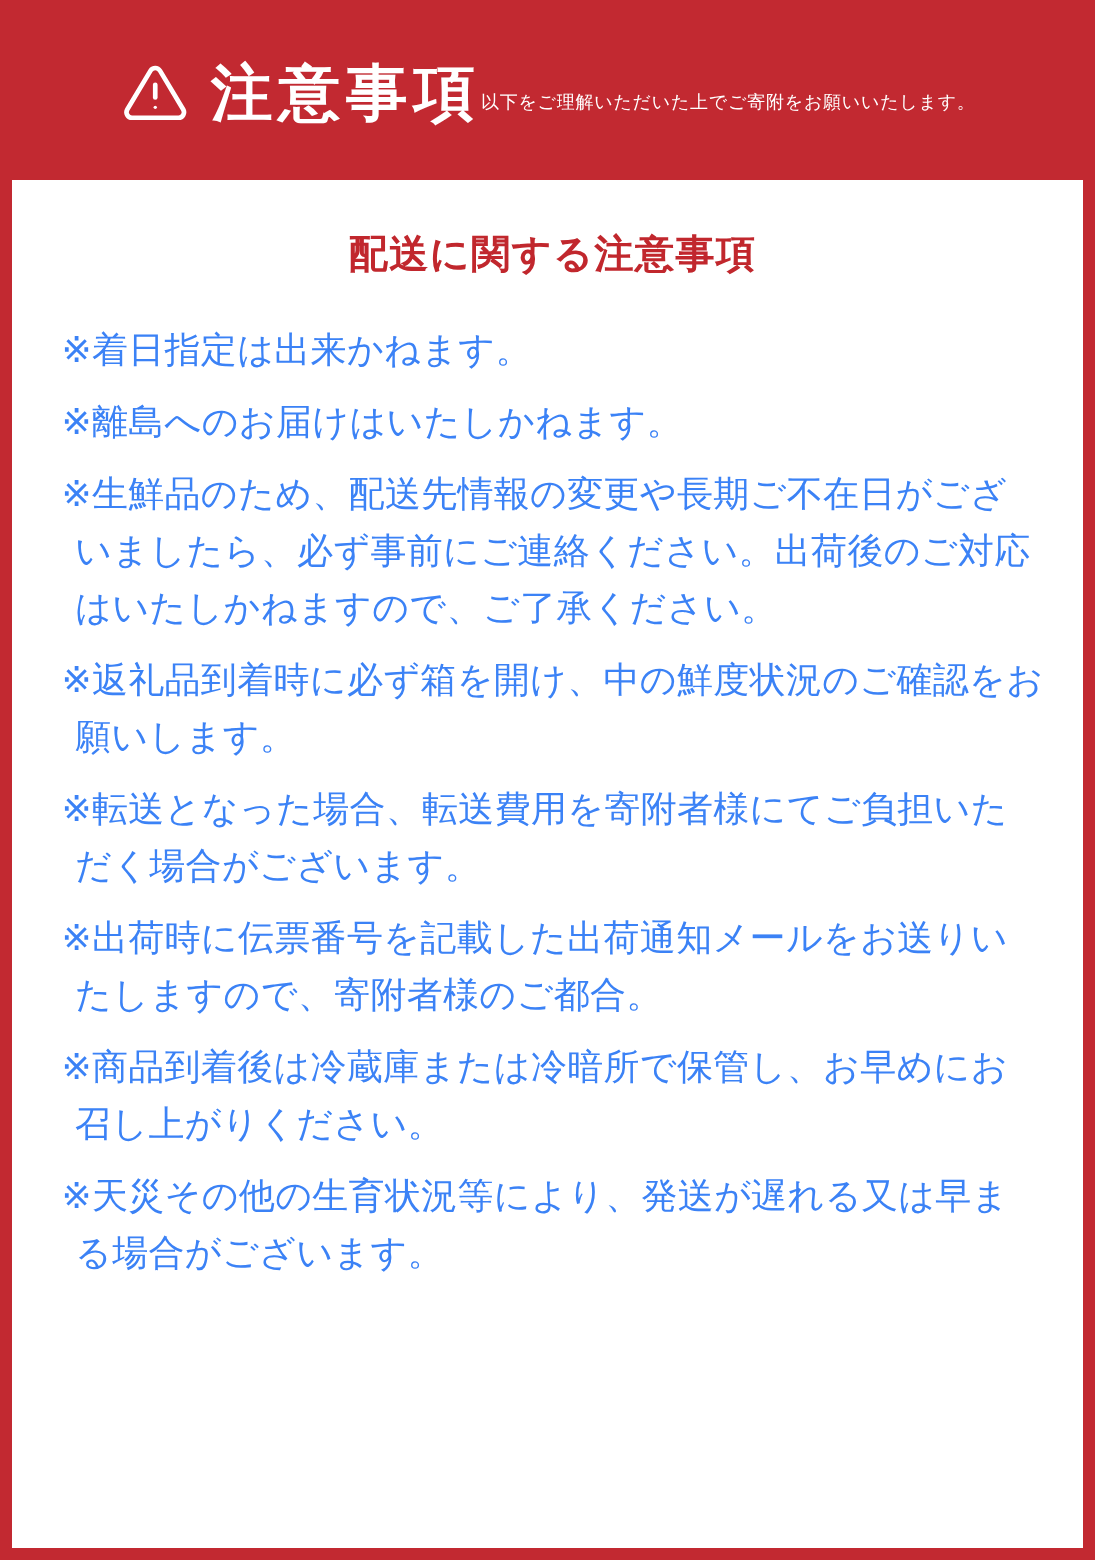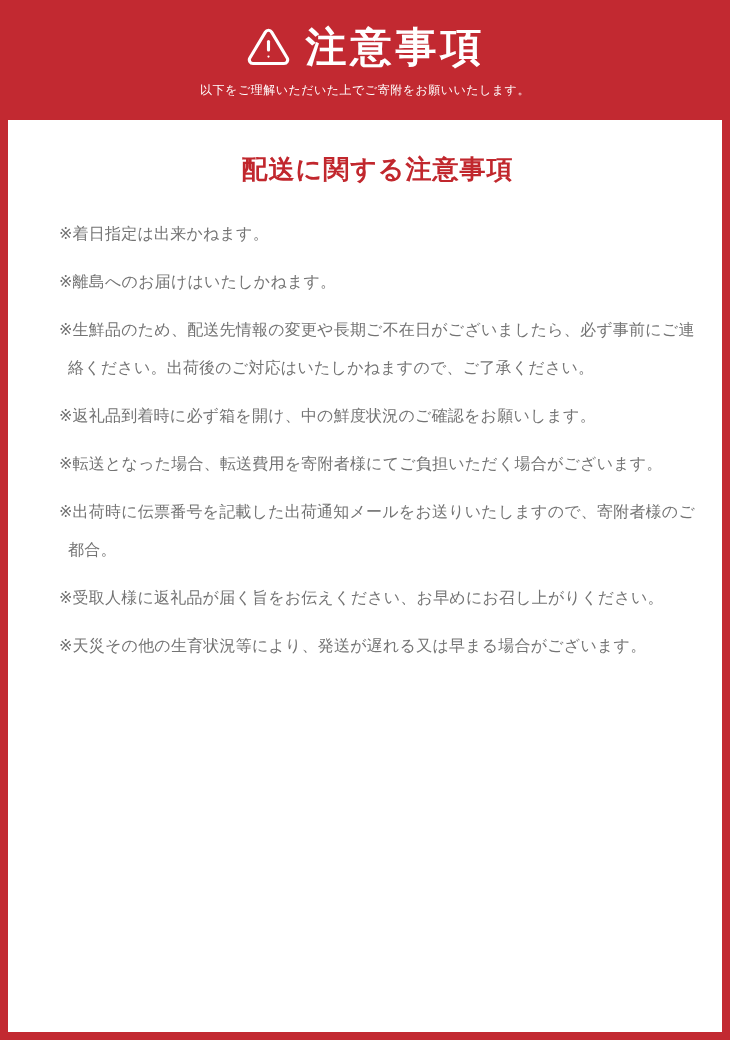--- a/index.html
+++ b/index.html
@@ -12,21 +12,21 @@
     width: 730px;
     height: 1040px;
     background: #c22931;           
     overflow: hidden;
   }
   
   .header {
     height: 120px;
     color: #ffffff;
     display: flex;
-    flex-direction: column;
+    flex-direction: row;
     align-items: center;
     justify-content: center;
     padding-top: 4px;
   }
   .header-title-row {
     display: flex;
     align-items: center;
     gap: 14px;
   }
   .warning-icon {
@@ -43,37 +43,37 @@
   .header-subtitle {
     margin-top: 13px;
     font-size: 12px;
     letter-spacing: 0.5px;
   }
   
   .content {
     background: #ffffff;
     margin: 0 8px 8px 8px;
     height: 912px;
-    padding: 32px 26px 0 51px;
+    padding: 32px 26px 0 33px;
     overflow: hidden;
   }
   .section-title {
     text-align: center;
     color: #c1272d;
     font-size: 26px;
     font-weight: bold;
     letter-spacing: 1px;
     margin-bottom: 28px;
   }
   .notes {
     list-style: none;
   }
   .notes li {
-    color: #737373;
-    font-size: 16px;
+    color: #3b82f6;
+    font-size: 24px;
     line-height: 38px;
     margin-bottom: 10px;
     padding-left: 9px;   
     text-indent: -9px;
     letter-spacing: 0.2px;
   }
 </style>
 </head>
 <body>
 
@@ -93,18 +93,18 @@
 
   <div class="content">
     <h2 class="section-title">配送に関する注意事項</h2>
     <ul class="notes">
         <li>※着日指定は出来かねます。</li>
         <li>※離島へのお届けはいたしかねます。</li>
         <li>※生鮮品のため、配送先情報の変更や長期ご不在日がございましたら、必ず事前にご連絡ください。出荷後のご対応はいたしかねますので、ご了承ください。</li>
         <li>※返礼品到着時に必ず箱を開け、中の鮮度状況のご確認をお願いします。</li>
         <li>※転送となった場合、転送費用を寄附者様にてご負担いただく場合がございます。</li>
         <li>※出荷時に伝票番号を記載した出荷通知メールをお送りいたしますので、寄附者様のご都合。</li>
-        <li>※受取人様に返礼品が届く旨をお伝えください、お早めにお召し上がりください。</li>
+        <li>※商品到着後は冷蔵庫または冷暗所で保管し、お早めにお召し上がりください。</li>
         <li>※天災その他の生育状況等により、発送が遅れる又は早まる場合がございます。</li>
       </ul>
   </div>
 
 </div>
 
 </body></html>

